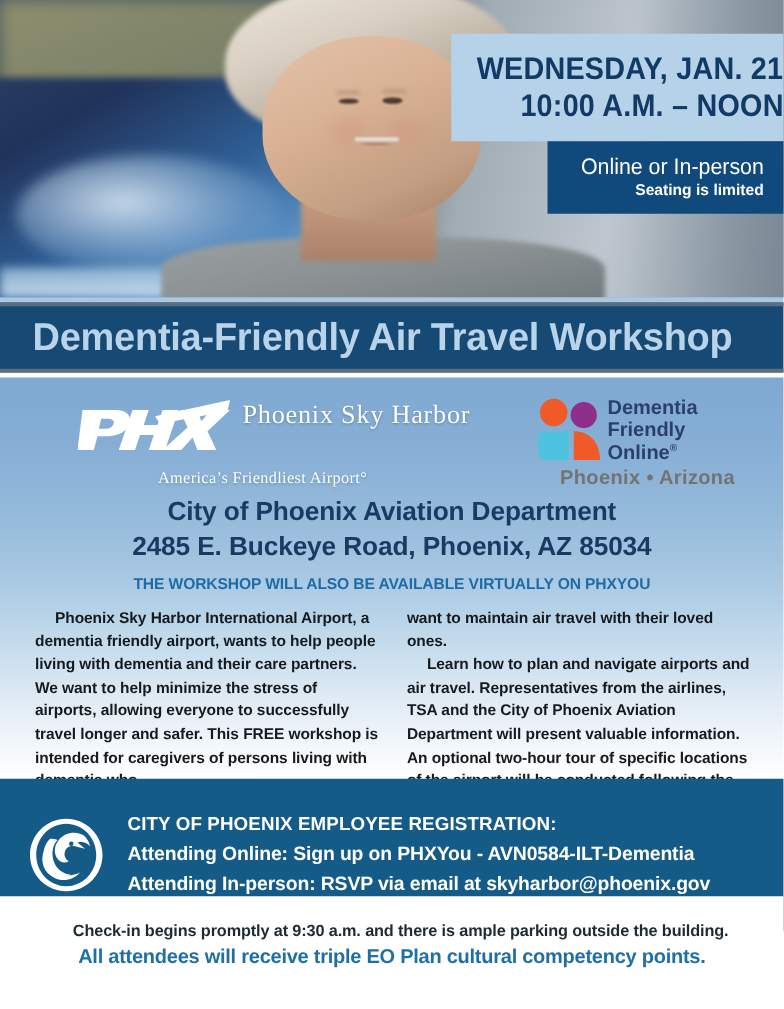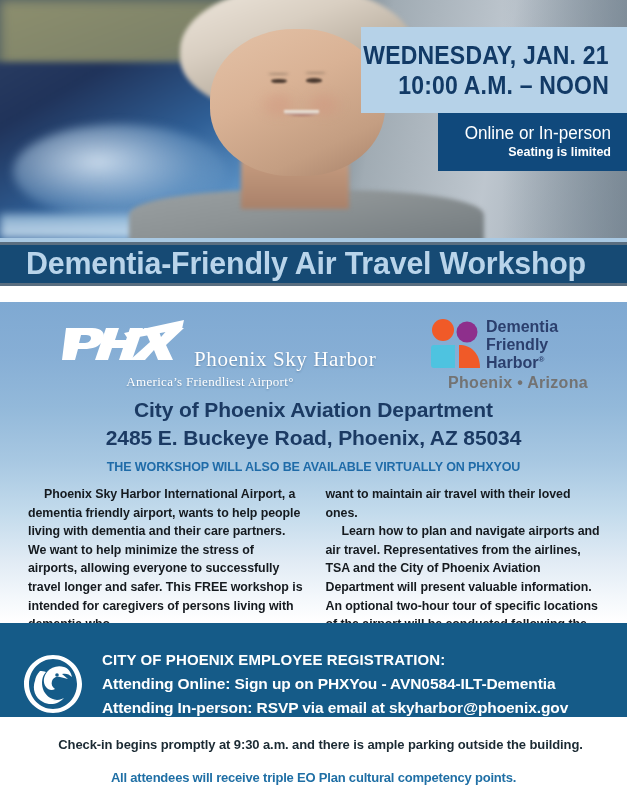--- a/index.html
+++ b/index.html
@@ -183,21 +183,20 @@
     position: absolute;
     left: 361px;
     top: 27px;
     width: 266px;
     height: 86px;
     background: #b6d2e8;
     display: flex;
     flex-direction: column;
     align-items: flex-end;
     justify-content: center;
-    padding-right: 18px;
     box-sizing: border-box;
   }
   .date-line1, .date-line2 {
     color: #123a66;
     font-weight: bold;
     letter-spacing: 0.2px;
     line-height: 1.08;
     white-space: nowrap;
     transform: scaleX(0.92);
     transform-origin: right center;
@@ -245,21 +244,21 @@
     top: 238px;
     width: 627px;
     height: 6px;
     background: #a9c9e3;
   }
   .title-bar {
     position: absolute;
     left: 0;
     top: 242px;
     width: 627px;
-    height: 44px;
+    height: 56px;
     background: #164a74;
     border-top: 3px solid #5a6e80;
     border-bottom: 3px solid #5a6e80;
     box-sizing: border-box;
     display: flex;
     align-items: center;
     padding-left: 26px;
   }
   .title-text {
     color: #b9d4ea;
@@ -304,21 +303,20 @@
     top: 3px;
     color: #ffffff;
     font-family: "Liberation Serif", serif;
     line-height: 1.02;
     text-shadow: 0 1px 2px rgba(30,60,95,0.35);
   }
   .phx-w1 {
     font-size: 21px;
     letter-spacing: 0.6px;
     white-space: nowrap;
-    margin-top: 28px;
   }
   .phx-w2 {
     font-size: 14.5px;
     letter-spacing: 2.3px;
     white-space: nowrap;
     margin-top: 1px;
   }
   .phx-tag {
     position: absolute;
     left: 0;
@@ -450,24 +448,24 @@
   }
   .foot-1 {
     color: #1b2a33;
     font-size: 13px;
     font-weight: bold;
     letter-spacing: -0.1px;
     padding-left: 14px;
   }
   .foot-2 {
     color: #1f6fa5;
-    font-size: 13px;
+    font-size: 16px;
     font-weight: bold;
     letter-spacing: -0.2px;
-    margin-top: 18px;
+    margin-top: 5px;
   }
 </style>
 </head>
 <body>
 
 <div class="poster">
 
   <div class="hero">
     <div class="hero-photo">
       <div class="cabin-wall"></div>
@@ -530,21 +528,21 @@
     <svg class="dfa-mark" width="56" height="52" viewBox="0 0 56 52">
       <circle cx="15" cy="12" r="11" fill="#f05a28"></circle>
       <circle cx="39" cy="14" r="10.5" fill="#8e2f8c"></circle>
       <path d="M3 30 C3 28 4 27 6 27 L27 27 L27 50 L6 50 C4 50 3 49 3 47 Z" fill="#4ec3e0"></path>
       <path d="M3 38 C3 45 9 50 16 50 L27 50 L27 27 C13 27 3 31 3 38 Z" fill="#4ec3e0"></path>
       <path d="M31 50 L52 50 C52 35 43 27 31 27 Z" fill="#f05a28"></path>
     </svg>
     <div class="dfa-words">
       <div>Dementia</div>
       <div>Friendly</div>
-      <div><span>Harbor</span><span class="dfa-reg">®</span></div>
+      <div><span>Online</span><span class="dfa-reg">®</span></div>
     </div>
     <div class="dfa-loc">Phoenix • Arizona</div>
   </div>
 
   <div class="addr">
     <div class="addr-l1">City of Phoenix Aviation Department</div>
     <div class="addr-l2">2485 E. Buckeye Road, Phoenix, AZ 85034</div>
     <div class="addr-note">THE WORKSHOP WILL ALSO BE AVAILABLE VIRTUALLY ON PHXYOU</div>
   </div>
 

